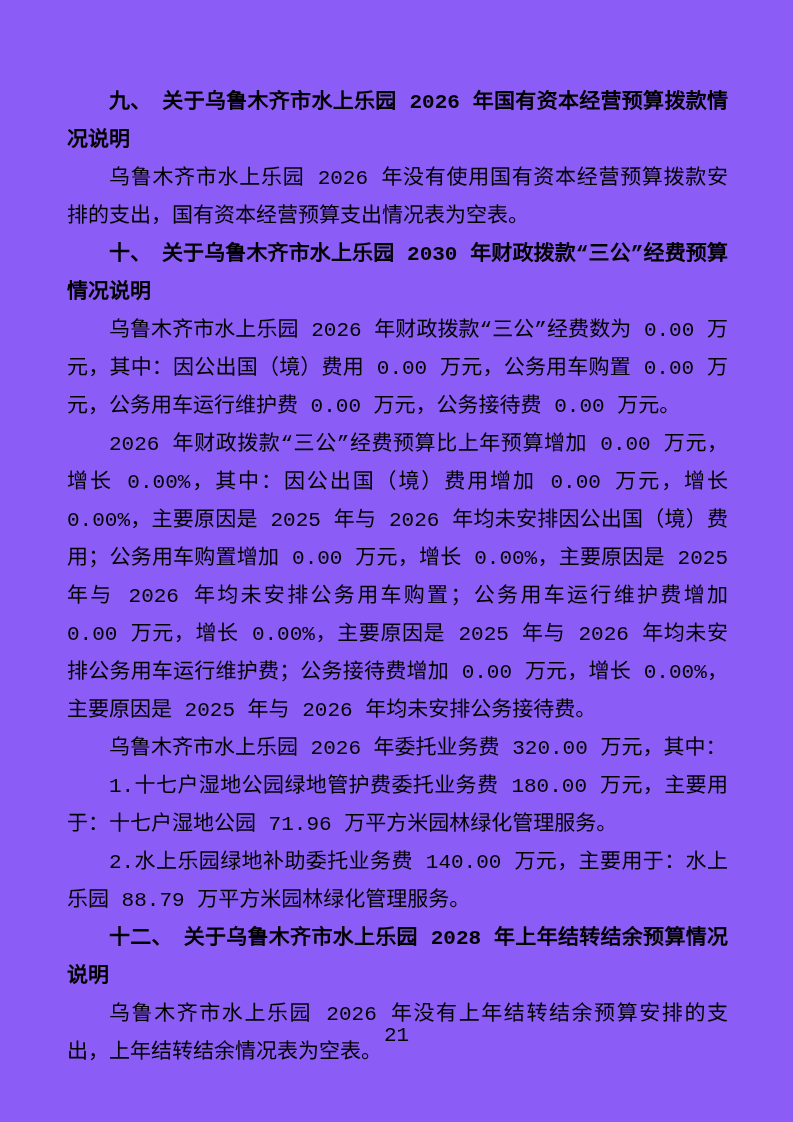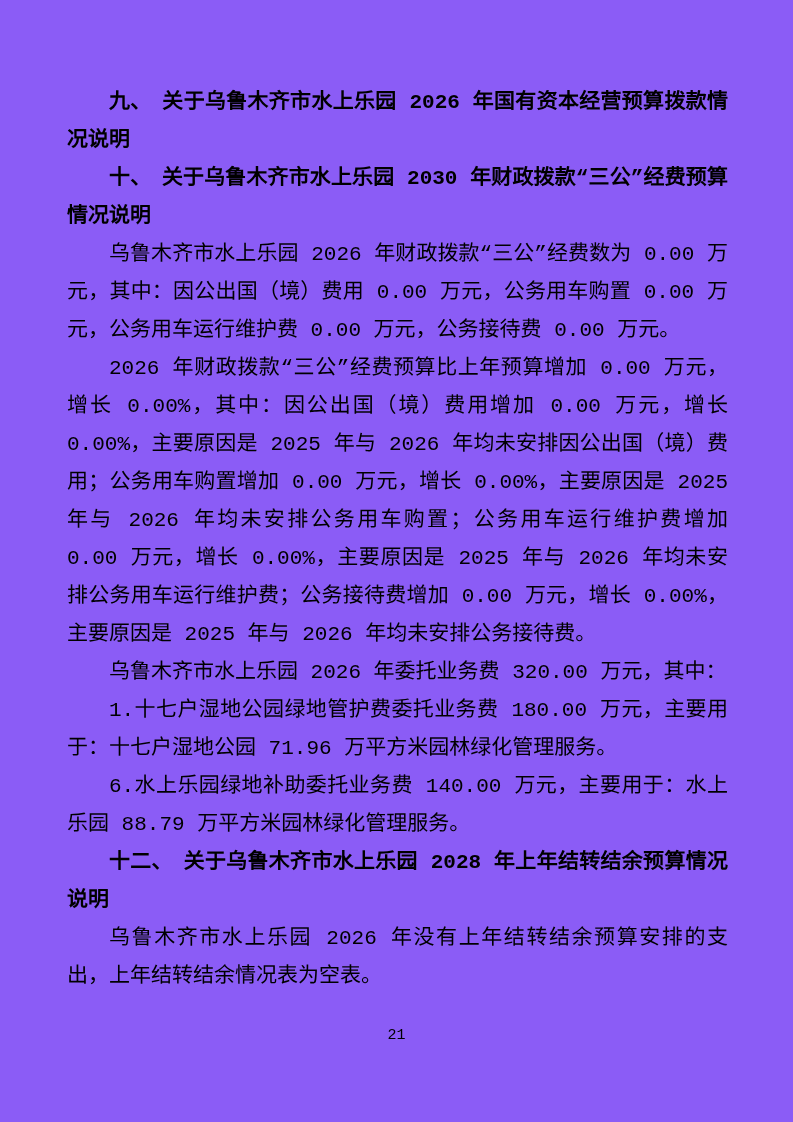--- a/index.html
+++ b/index.html
@@ -28,34 +28,35 @@
   }
   .content p.heading {
     font-weight: bold;
   }
   .footer {
     position: absolute;
     left: 0;
     right: 0;
     top: 1026px;
     text-align: center;
-    font-size: 15px;
+    font-size: 21px;
     line-height: 20px;
     color: #000000;
   }
 </style>
 </head>
 <body>
 
 <div class="page">
   <div class="content">
     <p class="heading">九、　关于乌鲁木齐市水上乐园 2026 年国有资本经营预算拨款情况说明</p>
+    <p class="para">乌鲁木齐市水上乐园 2026 年没有使用国有资本经营预算拨款安排的支出，国有资本经营预算支出情况表为空表。</p>
     <p class="heading">十、　关于乌鲁木齐市水上乐园 2030 年财政拨款“三公”经费预算情况说明</p>
     <p class="para">乌鲁木齐市水上乐园 2026 年财政拨款“三公”经费数为 0.00 万元，其中：因公出国（境）费用 0.00 万元，公务用车购置 0.00 万元，公务用车运行维护费 0.00 万元，公务接待费 0.00 万元。</p>
     <p class="para">2026 年财政拨款“三公”经费预算比上年预算增加 0.00 万元，增长 0.00%，其中：因公出国（境）费用增加 0.00 万元，增长 0.00%，主要原因是 2025 年与 2026 年均未安排因公出国（境）费用；公务用车购置增加 0.00 万元，增长 0.00%，主要原因是 2025 年与 2026 年均未安排公务用车购置；公务用车运行维护费增加 0.00 万元，增长 0.00%，主要原因是 2025 年与 2026 年均未安排公务用车运行维护费；公务接待费增加 0.00 万元，增长 0.00%，主要原因是 2025 年与 2026 年均未安排公务接待费。</p>
     <p class="para">乌鲁木齐市水上乐园 2026 年委托业务费 320.00 万元，其中：</p>
     <p class="para">1.十七户湿地公园绿地管护费委托业务费 180.00 万元，主要用于：十七户湿地公园 71.96 万平方米园林绿化管理服务。</p>
-    <p class="para">6.水上乐园绿地补助委托业务费 140.00 万元，主要用于：水上乐园 88.79 万平方米园林绿化管理服务。</p>
+    <p class="para">2.水上乐园绿地补助委托业务费 140.00 万元，主要用于：水上乐园 88.79 万平方米园林绿化管理服务。</p>
     <p class="heading">十二、　关于乌鲁木齐市水上乐园 2028 年上年结转结余预算情况说明</p>
     <p class="para">乌鲁木齐市水上乐园 2026 年没有上年结转结余预算安排的支出，上年结转结余情况表为空表。</p>
   </div>
   <div class="footer">21</div>
 </div>
 
 </body></html>

